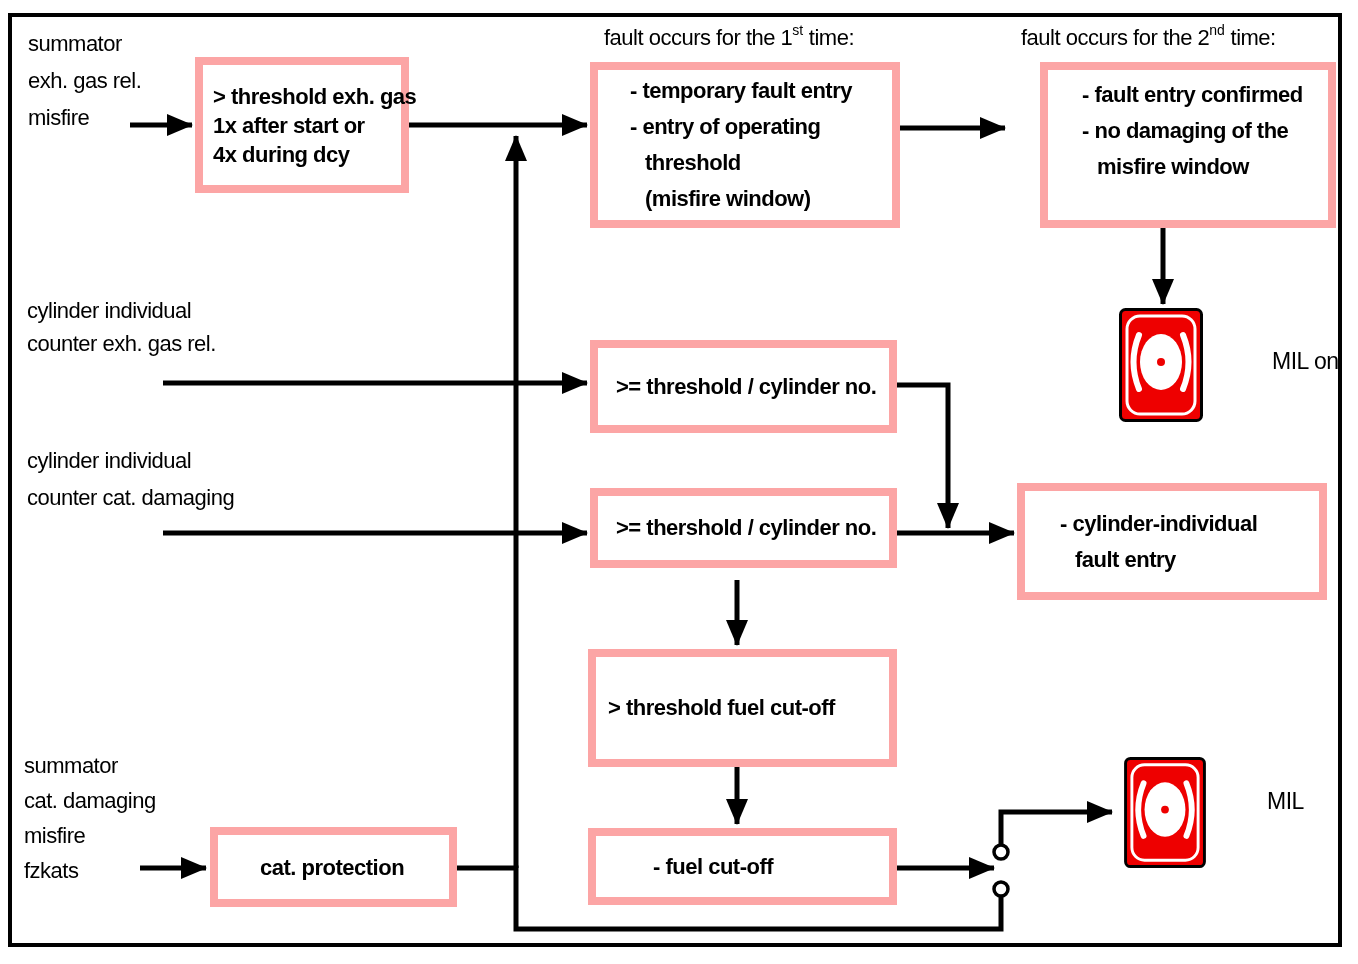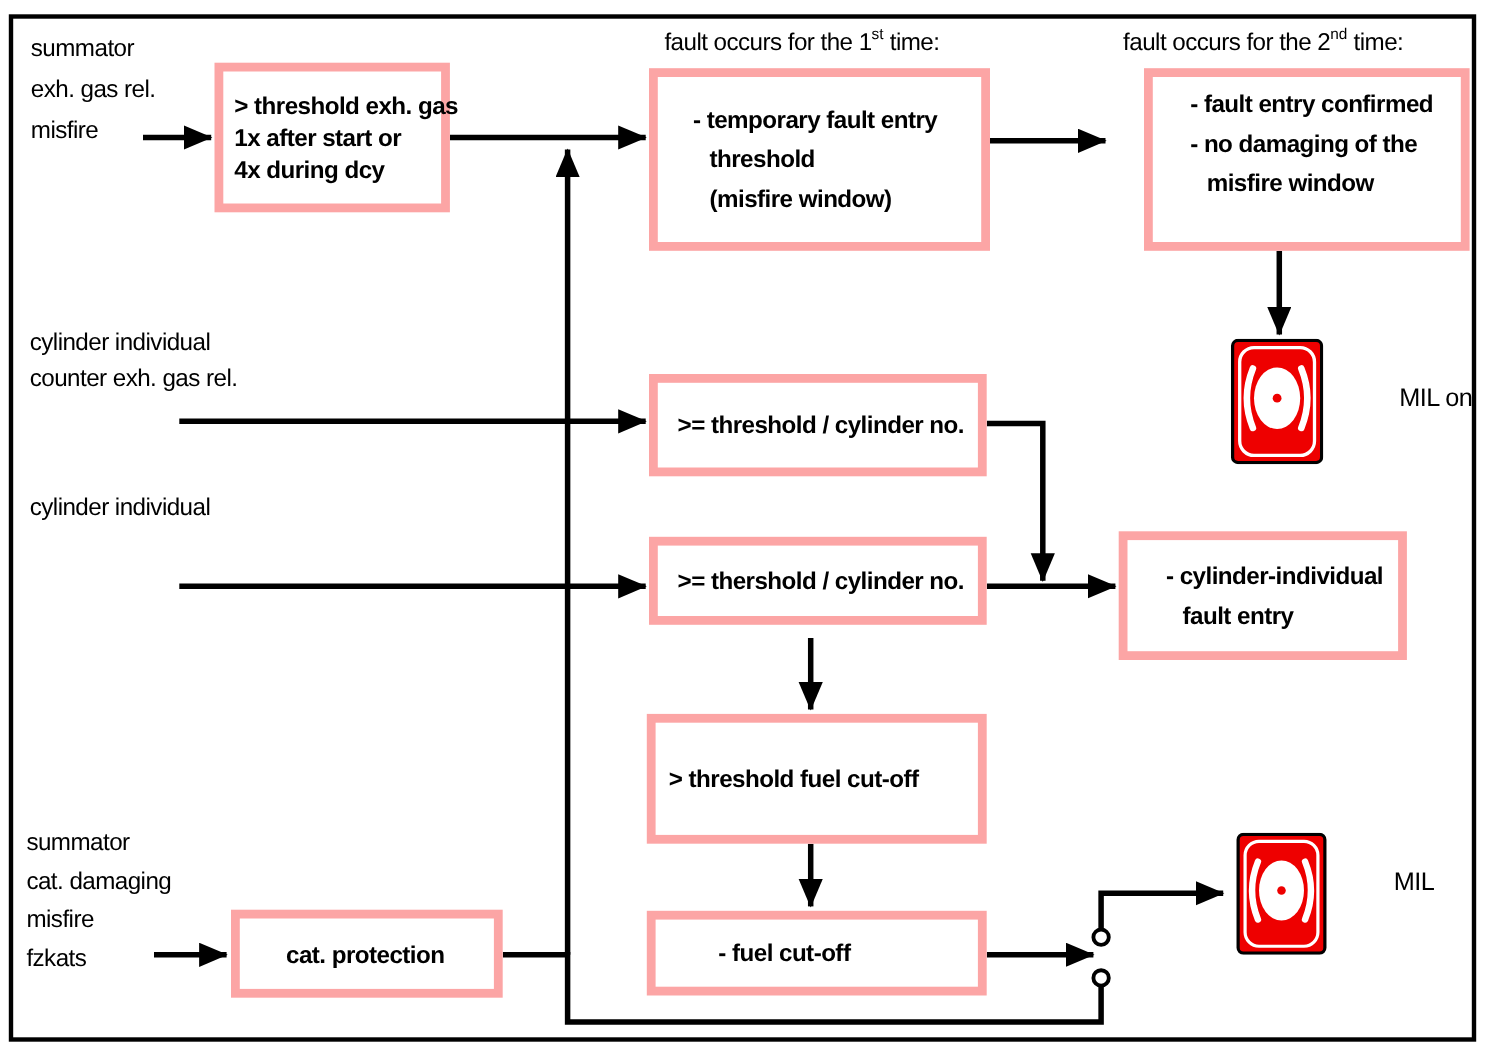--- a/index.html
+++ b/index.html
@@ -17,21 +17,21 @@
     z-index:2;display:flex;flex-direction:column;justify-content:center;
     font-size:22px;letter-spacing:-0.5px;white-space:nowrap;font-weight:bold;
   }
   .tl{display:block;}
   .ind{padding-left:15px;}
   .b1{left:195px;top:57px;width:214px;height:136px;padding-left:10px;line-height:29px;}
   .b2{left:590px;top:62px;width:310px;height:166px;padding-left:32px;line-height:36px;}
   .b3{left:1008px;top:62px;width:296px;height:166px;padding-left:34px;line-height:36px;padding-bottom:28px;margin-left:32px;}
   .b4{left:590px;top:340px;width:307px;height:93px;padding-left:18px;}
   .b5{left:590px;top:488px;width:307px;height:80px;padding-left:18px;}
-  .b6{left:1017px;top:483px;width:262px;height:117px;padding-left:35px;line-height:36px;}
+  .b6{left:1017px;top:483px;width:310px;height:117px;padding-left:35px;line-height:36px;}
   .b7{left:588px;top:649px;width:309px;height:118px;padding-left:12px;}
   .b8{left:588px;top:828px;width:309px;height:77px;padding-left:57px;}
   .b9{left:210px;top:827px;width:247px;height:80px;padding-left:13px;line-height:33px;}
   .b9 .ind{padding-left:29px;}
   .label{
     position:absolute;z-index:2;font-size:22px;letter-spacing:-0.5px;white-space:nowrap;
   }
   .lab1{left:28px;top:25px;line-height:37px;}
   .lab2{left:27px;top:294px;line-height:33px;}
   .lab3{left:27px;top:442px;line-height:37px;}
@@ -96,36 +96,38 @@
     <span class="tl">summator</span>
     <span class="tl">exh. gas rel.</span>
     <span class="tl">misfire</span>
   </div>
   <div class="label lab2">
     <span class="tl">cylinder individual</span>
     <span class="tl">counter exh. gas rel.</span>
   </div>
   <div class="label lab3">
     <span class="tl">cylinder individual</span>
+    <span class="tl">counter cat. damaging</span>
   </div>
   <div class="label lab4">
     <span class="tl">summator</span>
     <span class="tl">cat. damaging</span>
     <span class="tl">misfire</span>
     <span class="tl">fzkats</span>
   </div>
 
   <div class="box b1">
     <span class="tl">&gt; threshold exh. gas</span>
     <span class="tl">1x after start or</span>
     <span class="tl">4x during dcy</span>
   </div>
 
   <div class="box b2">
     <span class="tl">- temporary fault entry</span>
+    <span class="tl">- entry of operating</span>
     <span class="tl ind">threshold</span>
     <span class="tl ind">(misfire window)</span>
   </div>
 
   <div class="box b3">
     <span class="tl">- fault entry confirmed</span>
     <span class="tl">- no damaging of the</span>
     <span class="tl ind">misfire window</span>
   </div>
 

